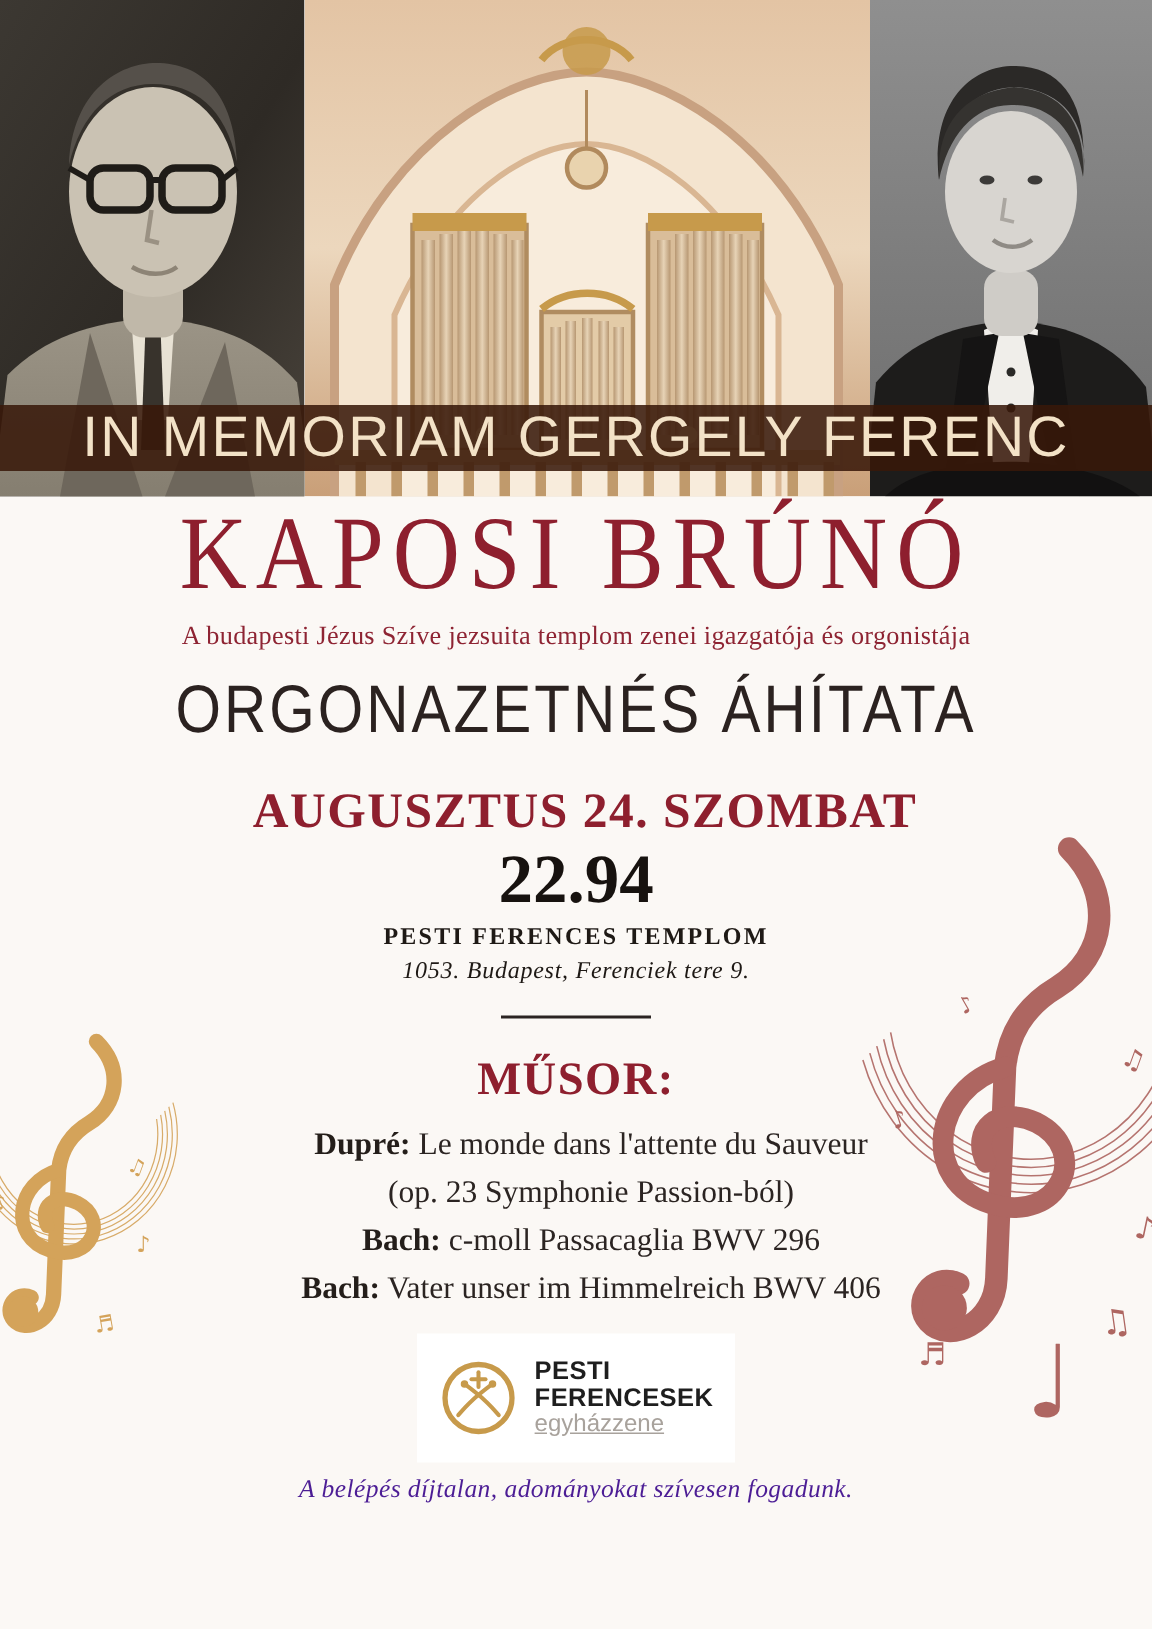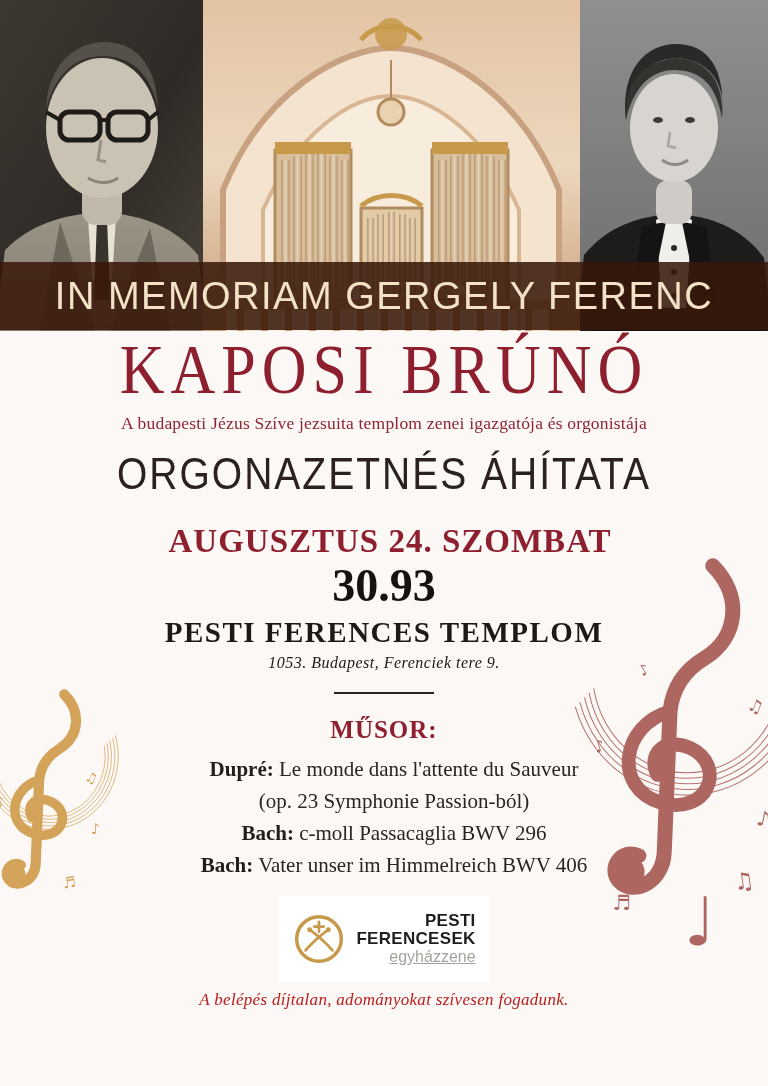--- a/index.html
+++ b/index.html
@@ -9,21 +9,21 @@
     font-family:"Liberation Serif",serif;color:#2B2422;
   }
   
   .photo-row{position:relative;width:768px;height:331px;display:flex;}
   .photo{height:100%;overflow:hidden;position:relative;}
   .photo svg{display:block;}
   .photo-left{width:203px;}
   .photo-mid{width:377px;}
   .photo-right{width:188px;}
   .banner{
-    position:absolute;left:0;right:0;bottom:1px;height:68px;
+    position:absolute;left:0;right:0;bottom:17px;height:44px;
     background:rgba(56,24,9,0.87);
     display:flex;align-items:center;justify-content:center;z-index:3;
   }
   .banner span{
     font-family:"Liberation Sans",sans-serif;font-weight:300;
     font-size:38px;letter-spacing:1.5px;color:#F3E2C7;white-space:nowrap;
   }
   
   .content{position:relative;text-align:center;z-index:2;}
   .artist-name{
@@ -40,47 +40,47 @@
     transform:scaleY(1.15);transform-origin:top center;white-space:nowrap;
   }
   .event-date{
     margin:30px 0 0 12px;font-weight:700;color:#8E1F2E;
     font-size:33px;letter-spacing:1px;white-space:nowrap;
   }
   .event-time{
     margin:2px 0 0 0;font-weight:700;color:#17120F;font-size:46px;line-height:1.05;
   }
   .venue-name{
-    margin:6px 0 0 0;font-weight:700;color:#1E1915;font-size:29px;letter-spacing:1.5px;
+    margin:6px 0 0 0;font-weight:700;color:#1E1915;font-size:16px;letter-spacing:1.5px;
   }
   .venue-address{
     margin:5px 0 0 0;font-style:italic;color:#1E1915;font-size:16px;letter-spacing:0.5px;
   }
   .divider{
     width:100px;border:none;border-top:2px solid #2B2422;margin:20px auto 0 auto;
   }
   .program-heading{
-    margin:22px 0 0 0;font-weight:700;color:#8E1F2E;font-size:25px;letter-spacing:1px;
+    margin:22px 0 0 0;font-weight:700;color:#8E1F2E;font-size:31px;letter-spacing:1px;
   }
   .program{margin:10px 0 0 0;font-size:21px;line-height:1.52;color:#2B2422;padding-left:20px;}
   .program p{margin:0;}
   .program strong{font-weight:700;color:#241E1A;}
   .program strong:empty{display:none;}
   
   .logo{
     margin:14px auto 0 auto;width:212px;height:86px;background:#FFFFFF;
     display:flex;align-items:center;justify-content:center;gap:10px;
   }
-  .logo-text{text-align:right;font-family:"Liberation Sans",sans-serif;}
+  .logo-text{text-align:left;font-family:"Liberation Sans",sans-serif;}
   .logo-text .l1,.logo-text .l2{
     font-weight:700;color:#1E1E1E;font-size:17px;line-height:1.04;letter-spacing:0.3px;
   }
   .logo-text .l3{color:#A8A29C;font-size:16px;line-height:1.1;margin-top:1px;text-decoration:underline;}
   .footer-note{
-    margin:8px 0 0 0;font-style:italic;color:#b91c1c;font-size:17px;letter-spacing:0.3px;
+    margin:8px 0 0 0;font-style:italic;color:#4c1d95;font-size:17px;letter-spacing:0.3px;
   }
   
   .clef{position:absolute;z-index:1;pointer-events:none;}
   .clef-right{top:538px;left:572px;}
   .clef-left{top:676px;left:-22px;}
   .note-glyph{font-family:"DejaVu Sans",sans-serif;}
 </style>
 </head>
 <body>
 
@@ -289,21 +289,21 @@
         <text x="24" y="190" font-size="18" transform="rotate(-20 24 190)">♪</text>
       </g>
     </g>
   </svg>
 
   <div class="content">
     <h1 class="artist-name">KAPOSI BRÚNÓ</h1>
     <p class="artist-subtitle">A budapesti Jézus Szíve jezsuita templom zenei igazgatója és orgonistája</p>
     <h2 class="event-title">ORGONAZETNÉS ÁHÍTATA</h2>
     <h3 class="event-date">AUGUSZTUS 24. SZOMBAT</h3>
-    <div class="event-time">30.93</div>
+    <div class="event-time">22.94</div>
     <div class="venue-name">PESTI FERENCES TEMPLOM</div>
     <div class="venue-address">1053. Budapest, Ferenciek tere 9.</div>
     <hr class="divider">
     <h4 class="program-heading">MŰSOR:</h4>
 
     <div class="program">
       <p><strong>Dupré:</strong> <span>Le monde dans l'attente du Sauveur</span></p>
       <p> <span>(op. 23 Symphonie Passion-ból)</span></p>
       <p><strong>Bach:</strong> <span>c-moll Passacaglia BWV 296</span></p>
       <p><strong>Bach:</strong> <span>Vater unser im Himmelreich BWV 406</span></p>

